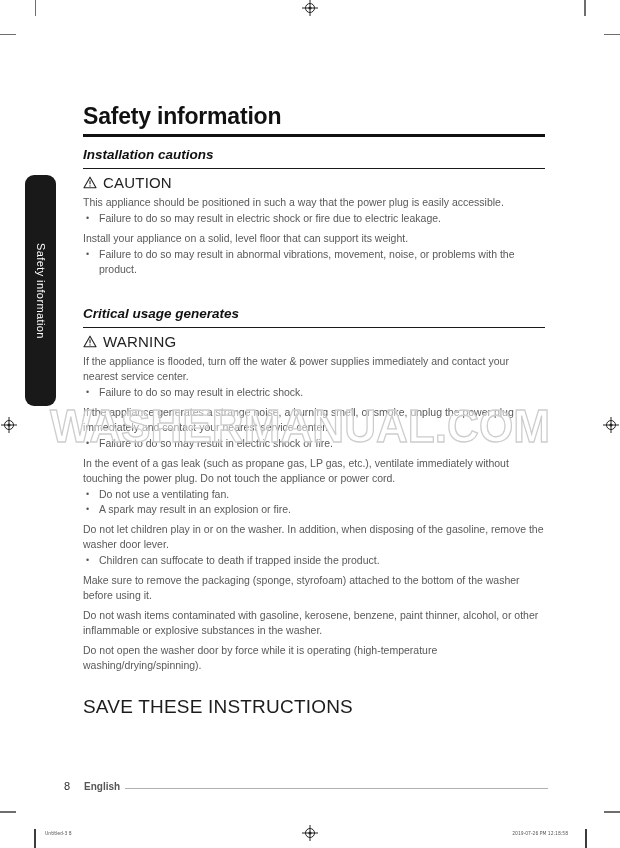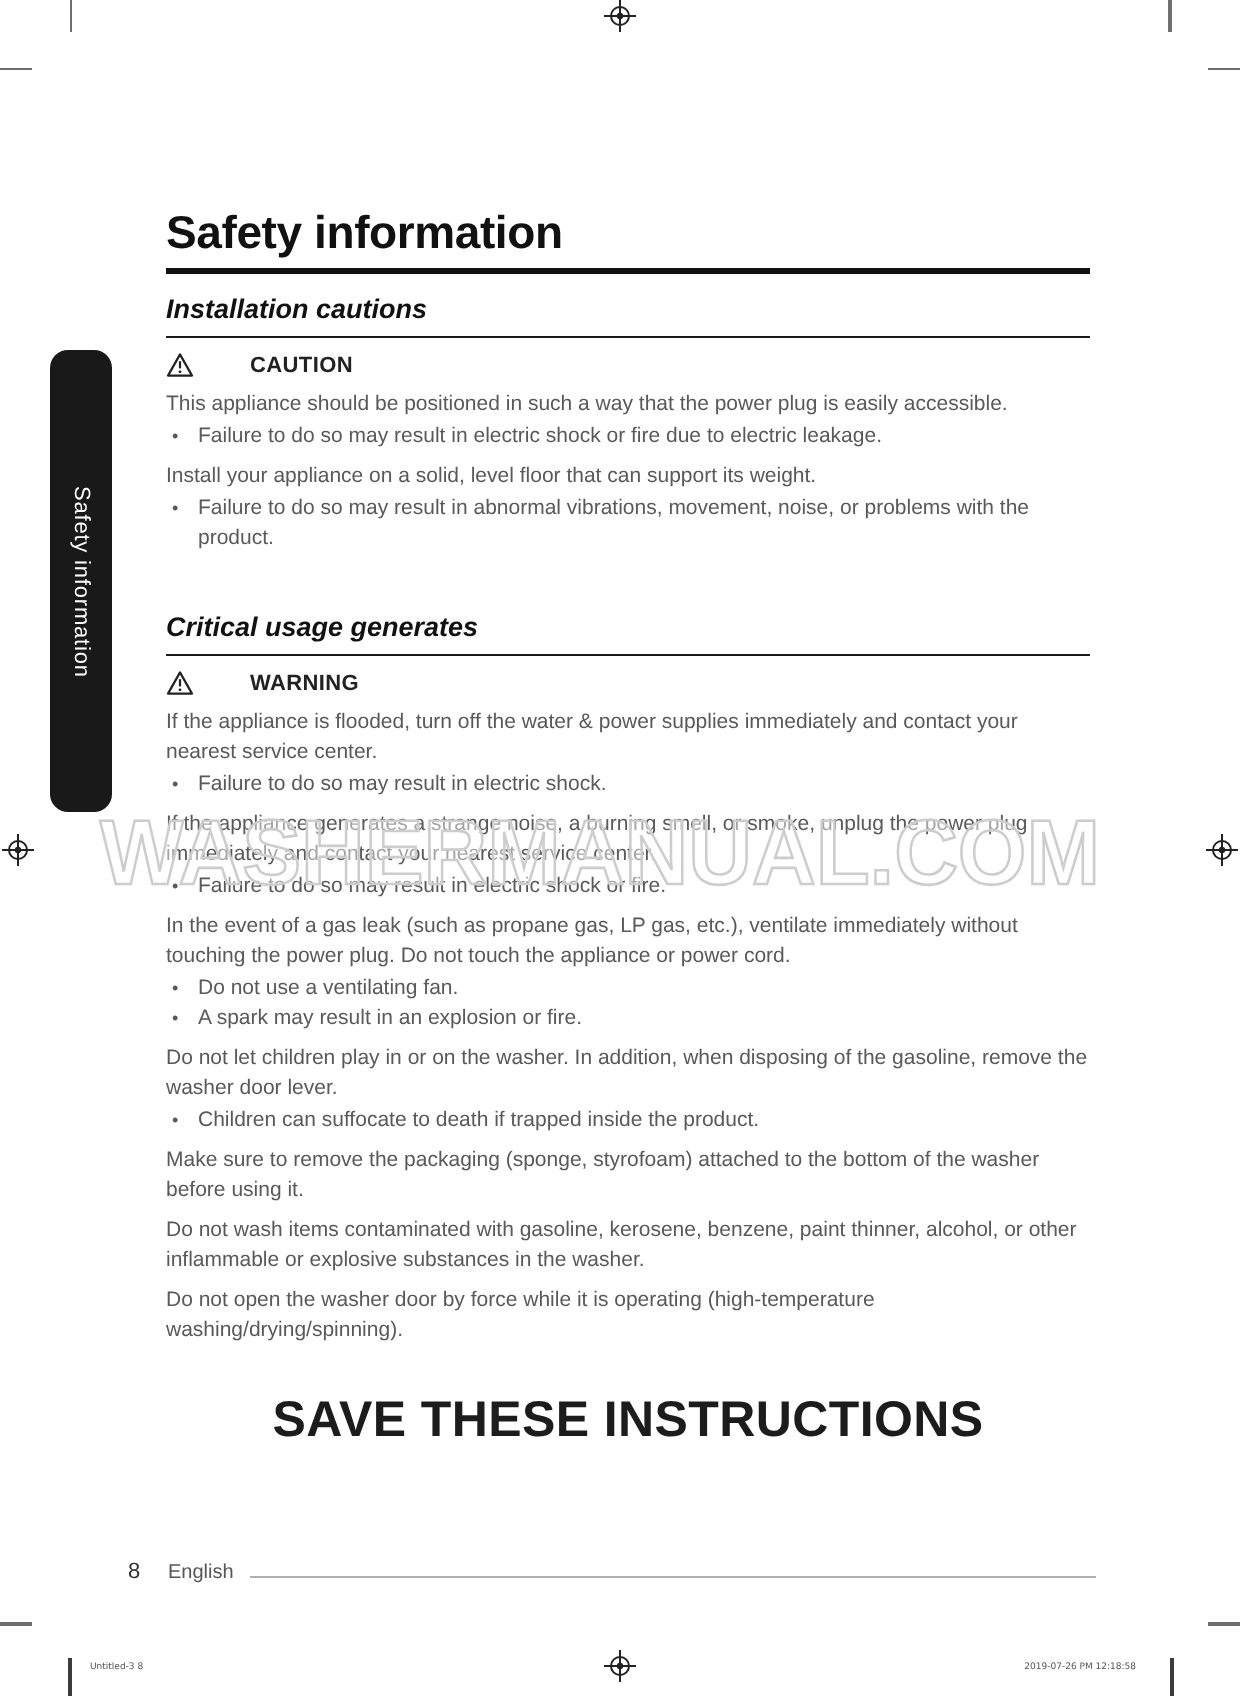--- a/index.html
+++ b/index.html
@@ -27,40 +27,40 @@
   }
   #title-rule{position:absolute;left:83px;top:134px;width:462px;height:2.5px;background:#111;}
   
   #content{position:absolute;left:83px;top:147px;width:462px;}
   .section-heading{
     font-size:13.5px;font-weight:700;color:#111;line-height:16px;
     padding-bottom:5px;border-bottom:1.5px solid #1a1a1a;margin:0;font-style:italic;
   }
   .section + .section{margin-top:29px;}
   .alert-row{display:flex;align-items:center;gap:6px;margin:6px 0 2px 0;height:15px;}
-  .alert-label{font-size:11px;font-weight:700;color:#222;letter-spacing:.2px;margin-left:22px;}
+  .alert-label{font-size:15px;font-weight:400;color:#222;letter-spacing:.2px;}
   .warn-icon{flex:0 0 auto;display:block;}
   p.body{font-size:10.5px;line-height:15px;color:#58595b;margin:5px 0 1px 0;}
   ul.bullets{list-style:none;margin:0;padding:0;}
   ul.bullets li{
     position:relative;font-size:10.5px;line-height:15px;color:#58595b;padding-left:16px;margin:0;
   }
   ul.bullets li::before{
     content:"•";position:absolute;left:3px;top:0;color:#58595b;font-size:9px;line-height:15px;
   }
   
   #save-instructions{
-    margin-top:23px;text-align:center;font-size:25px;font-weight:700;color:#1c1c1c;letter-spacing:.2px;
+    margin-top:23px;text-align:left;font-size:19px;font-weight:400;color:#1c1c1c;letter-spacing:.2px;
   }
   
   #watermark{position:absolute;left:45px;top:398px;z-index:5;pointer-events:none;}
   
   #footer{position:absolute;left:0;top:779px;width:620px;height:16px;}
   #footer .pagenum{position:absolute;left:64px;top:1px;font-size:11px;color:#2e2e2e;}
-  #footer .lang{position:absolute;left:84px;top:2px;font-size:10px;color:#565656;}
+  #footer .lang{position:absolute;left:84px;top:2px;font-size:10px;color:#565656;font-weight:bold;}
   #footer .rule{position:absolute;left:125px;top:9px;width:423px;height:1px;background:#b0b0b0;}
   
   .print-bar{position:absolute;width:1.5px;height:19px;background:#3c3c3c;top:829px;}
   .print-text{
     position:absolute;top:831px;font-size:9px;color:#555;white-space:nowrap;
     transform:scale(0.5);transform-origin:left top;font-family:"DejaVu Sans",sans-serif;
   }
 </style>
 </head>
 <body>

